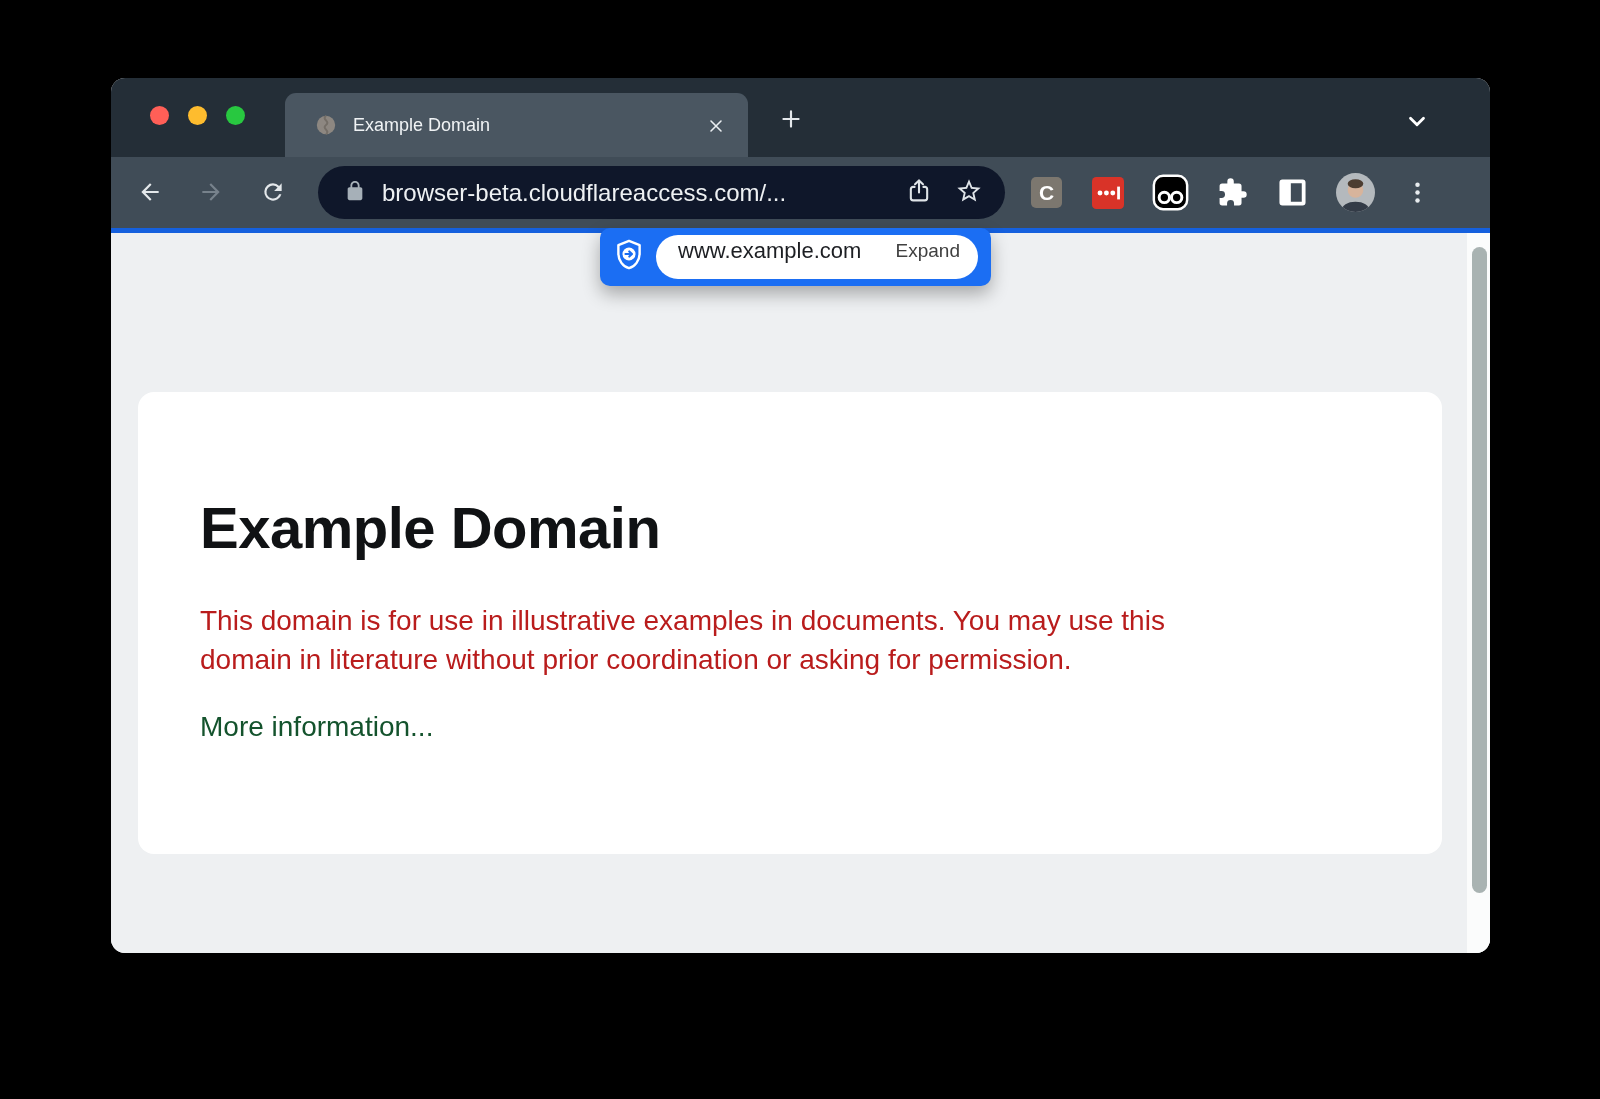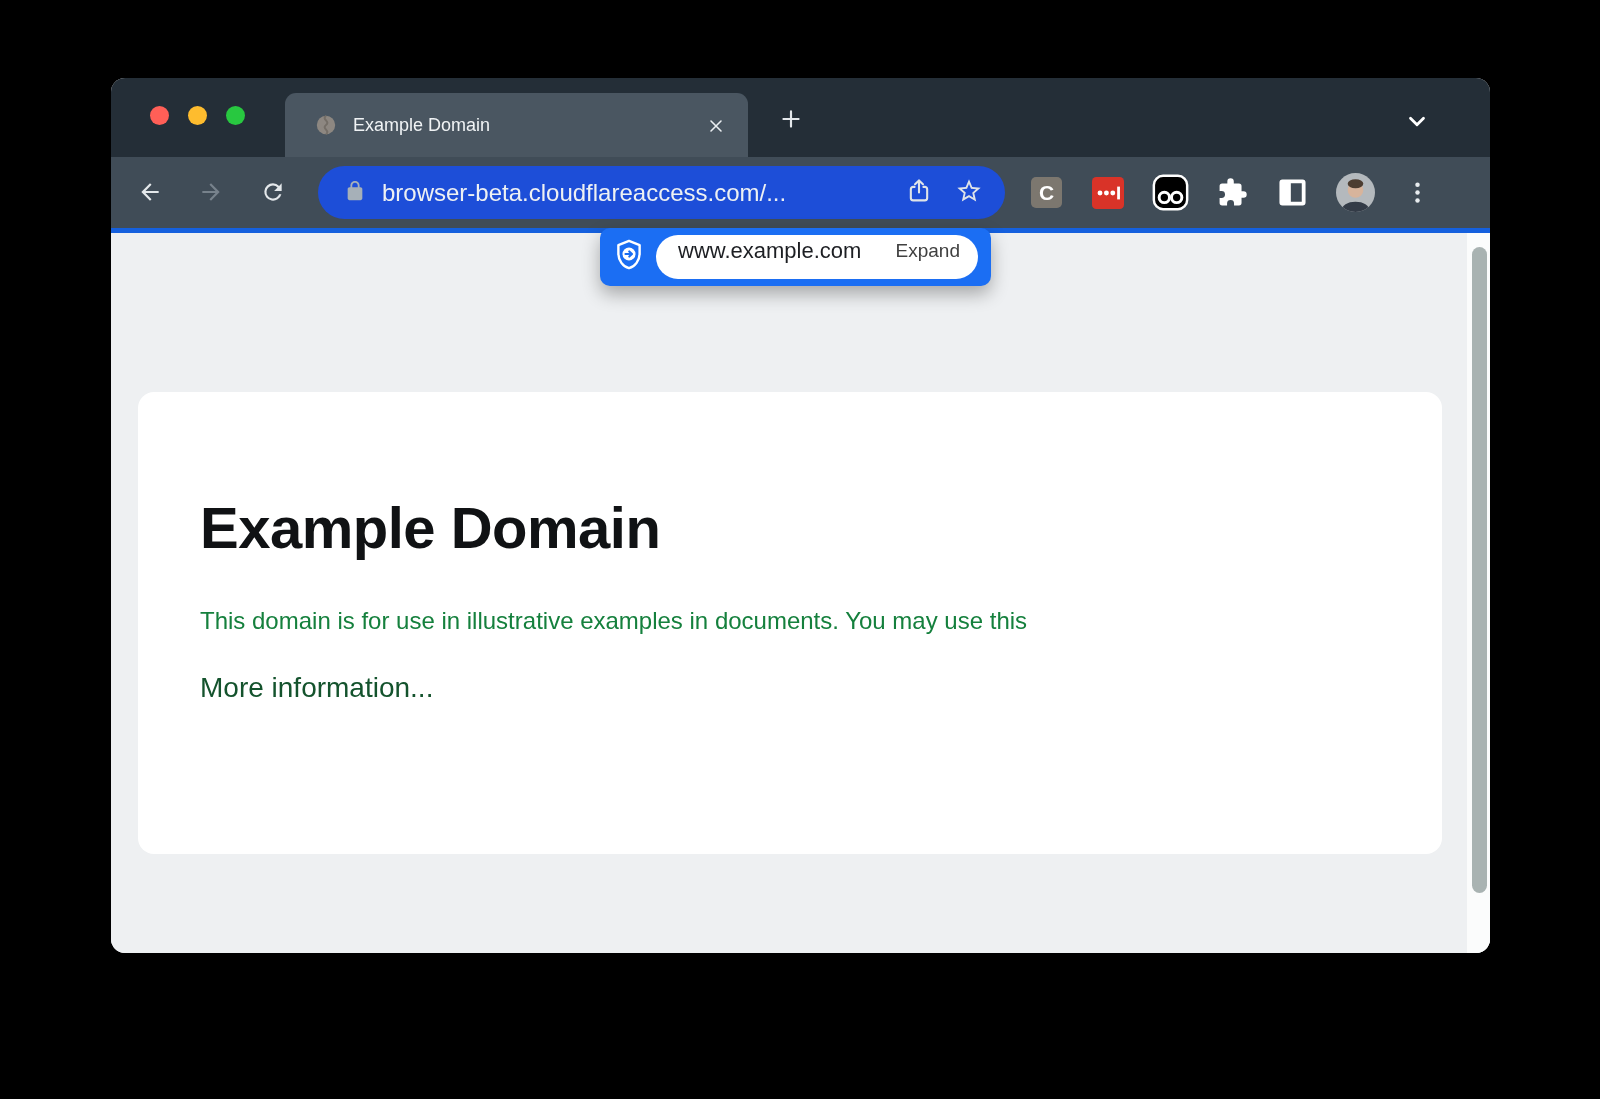--- a/index.html
+++ b/index.html
@@ -21,21 +21,21 @@
   .tab .tab-title { position:absolute; left:68px; top:0; height:64px; line-height:64px;
                     font-size:18px; color:#f0f3f5; white-space:nowrap; }
   .tab .tab-close { position:absolute; right:22px; top:23px; cursor:pointer; }
   .newtab { position:absolute; left:667px; top:28px; cursor:pointer; }
   .strip-chevron { position:absolute; left:1293px; top:30px; cursor:pointer; }
 
   
   .toolbar { position:relative; height:71px; background:#404c57; }
   .navbtn { position:absolute; top:22px; }
   .omnibox { position:absolute; left:207px; top:9px; width:687px; height:53px;
-             background:#1d4ed8; border-radius:27px; display:flex; align-items:center; }
+             background:#0f172a; border-radius:27px; display:flex; align-items:center; }
   .omni-lock { margin-left:26px; flex:0 0 auto; }
   .omni-url { margin-left:16px; font-size:24px; color:#eef1f3; white-space:nowrap; flex:1 1 auto;
               overflow:hidden; }
   .omni-share { margin-right:22px; flex:0 0 auto; }
   .omni-star { margin-right:22px; flex:0 0 auto; }
   .ext { position:absolute; display:flex; align-items:center; justify-content:center; }
   .c-badge { left:920px; top:20px; width:31px; height:31px; background:#7c776f; border-radius:5px;
              color:#fff; font-size:21px; font-weight:bold; }
   .avatar { left:1225px; top:16px; }
   .menu-dots { left:1293px; top:22px; }
@@ -51,21 +51,21 @@
              box-shadow:0 8px 18px rgba(0,0,0,.30); cursor:pointer; }
   .isopill-shield { margin-left:12px; flex:0 0 auto; }
   .isopill-inner { margin:0 13px 0 10px; flex:1 1 auto; height:44px; background:#fff;
                    border-radius:22px; display:flex; align-items:center; padding:0 18px 12px 22px; }
   .iso-url { font-size:22px; color:#1d1f23; white-space:nowrap; }
   .iso-expand { margin-left:auto; font-size:19px; color:#404040; white-space:nowrap; cursor:pointer; }
 
   .card { position:absolute; left:27px; top:159px; width:1304px; height:462px; background:#fff;
           border-radius:16px; padding-left:62px; }
   .card h1 { margin-top:102px; font-size:58px; font-weight:bold; color:#101214; letter-spacing:-.5px; }
-  .card .body { margin-top:40px; font-size:24px; line-height:39px; color:#15803d; }
+  .card .body { margin-top:40px; font-size:28px; line-height:39px; color:#b91c1c; }
   .card .body div { white-space:nowrap; }
   .card .more-link { display:inline-block; margin-top:32px; font-size:28px; color:#14532d;
                      text-decoration:none; cursor:pointer; }
 
   .sb-track { position:absolute; right:0; top:0; width:23px; height:100%; background:#fbfcfc; }
   .sb-thumb { position:absolute; right:3px; top:14px; width:15px; height:646px;
               border-radius:8px; background:#a9b3b2; cursor:pointer; }
 </style>
 </head>
 <body>
@@ -221,20 +221,21 @@
         <div class="isopill-inner">
           <span class="iso-url">www.example.com</span>
           <span class="iso-expand">Expand</span>
         </div>
       </div>
 
       <div class="card">
         <h1>Example Domain</h1>
         <div class="body">
           <div>This domain is for use in illustrative examples in documents. You may use this</div>
+          <div>domain in literature without prior coordination or asking for permission.</div>
         </div>
         <a class="more-link">More information...</a>
       </div>
 
       <div class="sb-track">
         <div class="sb-thumb"></div>
       </div>
 
     </div>
   </div>

